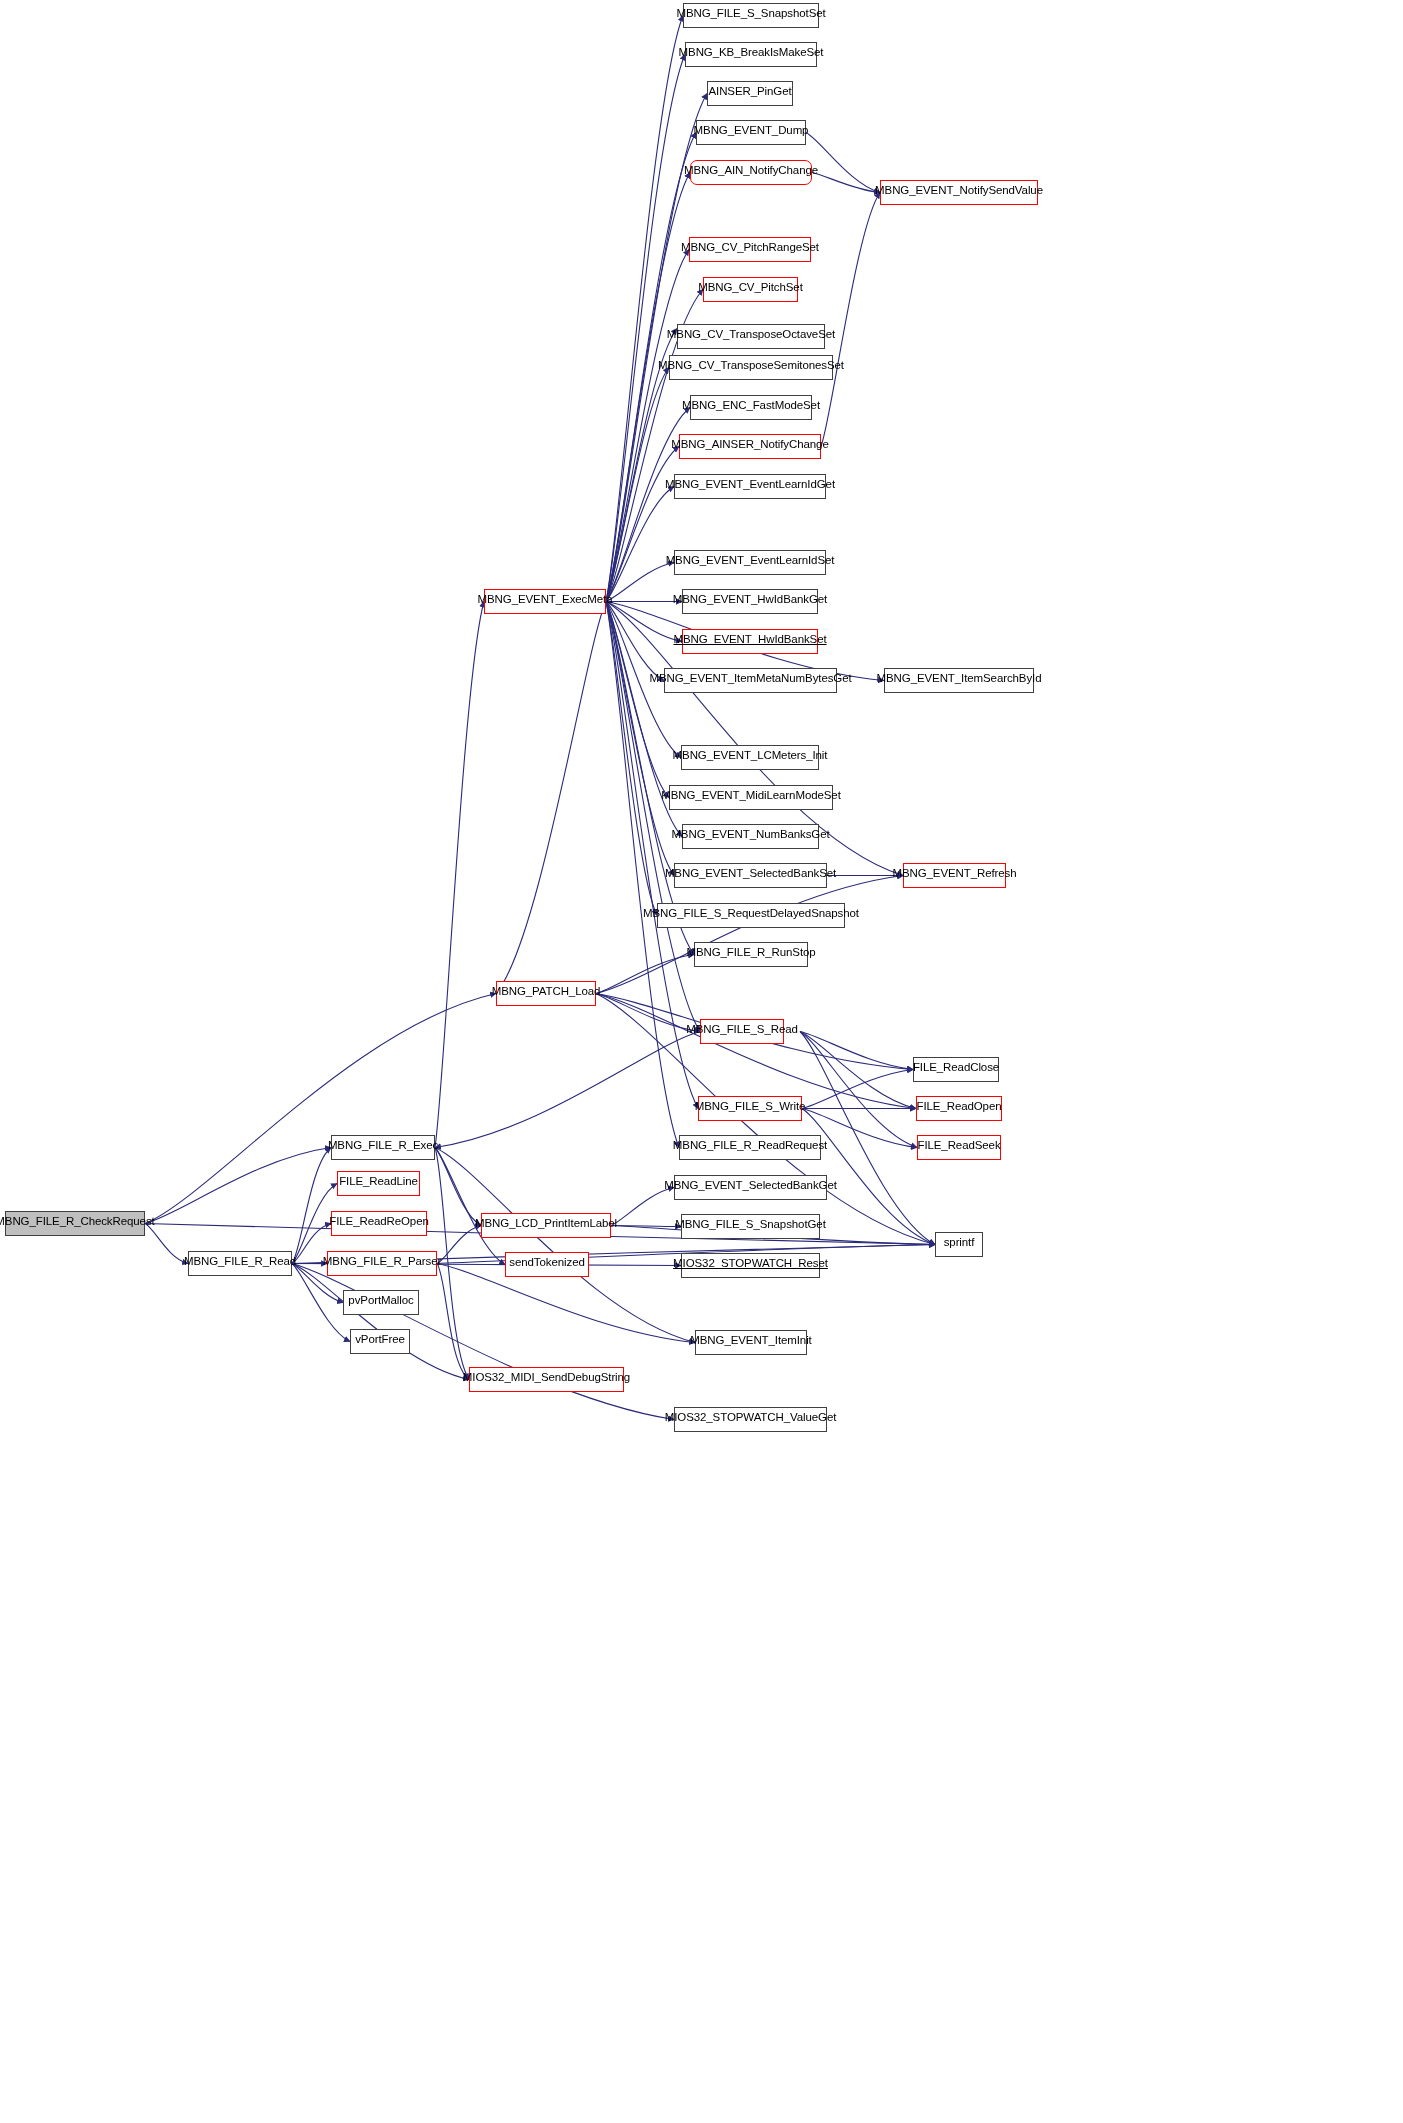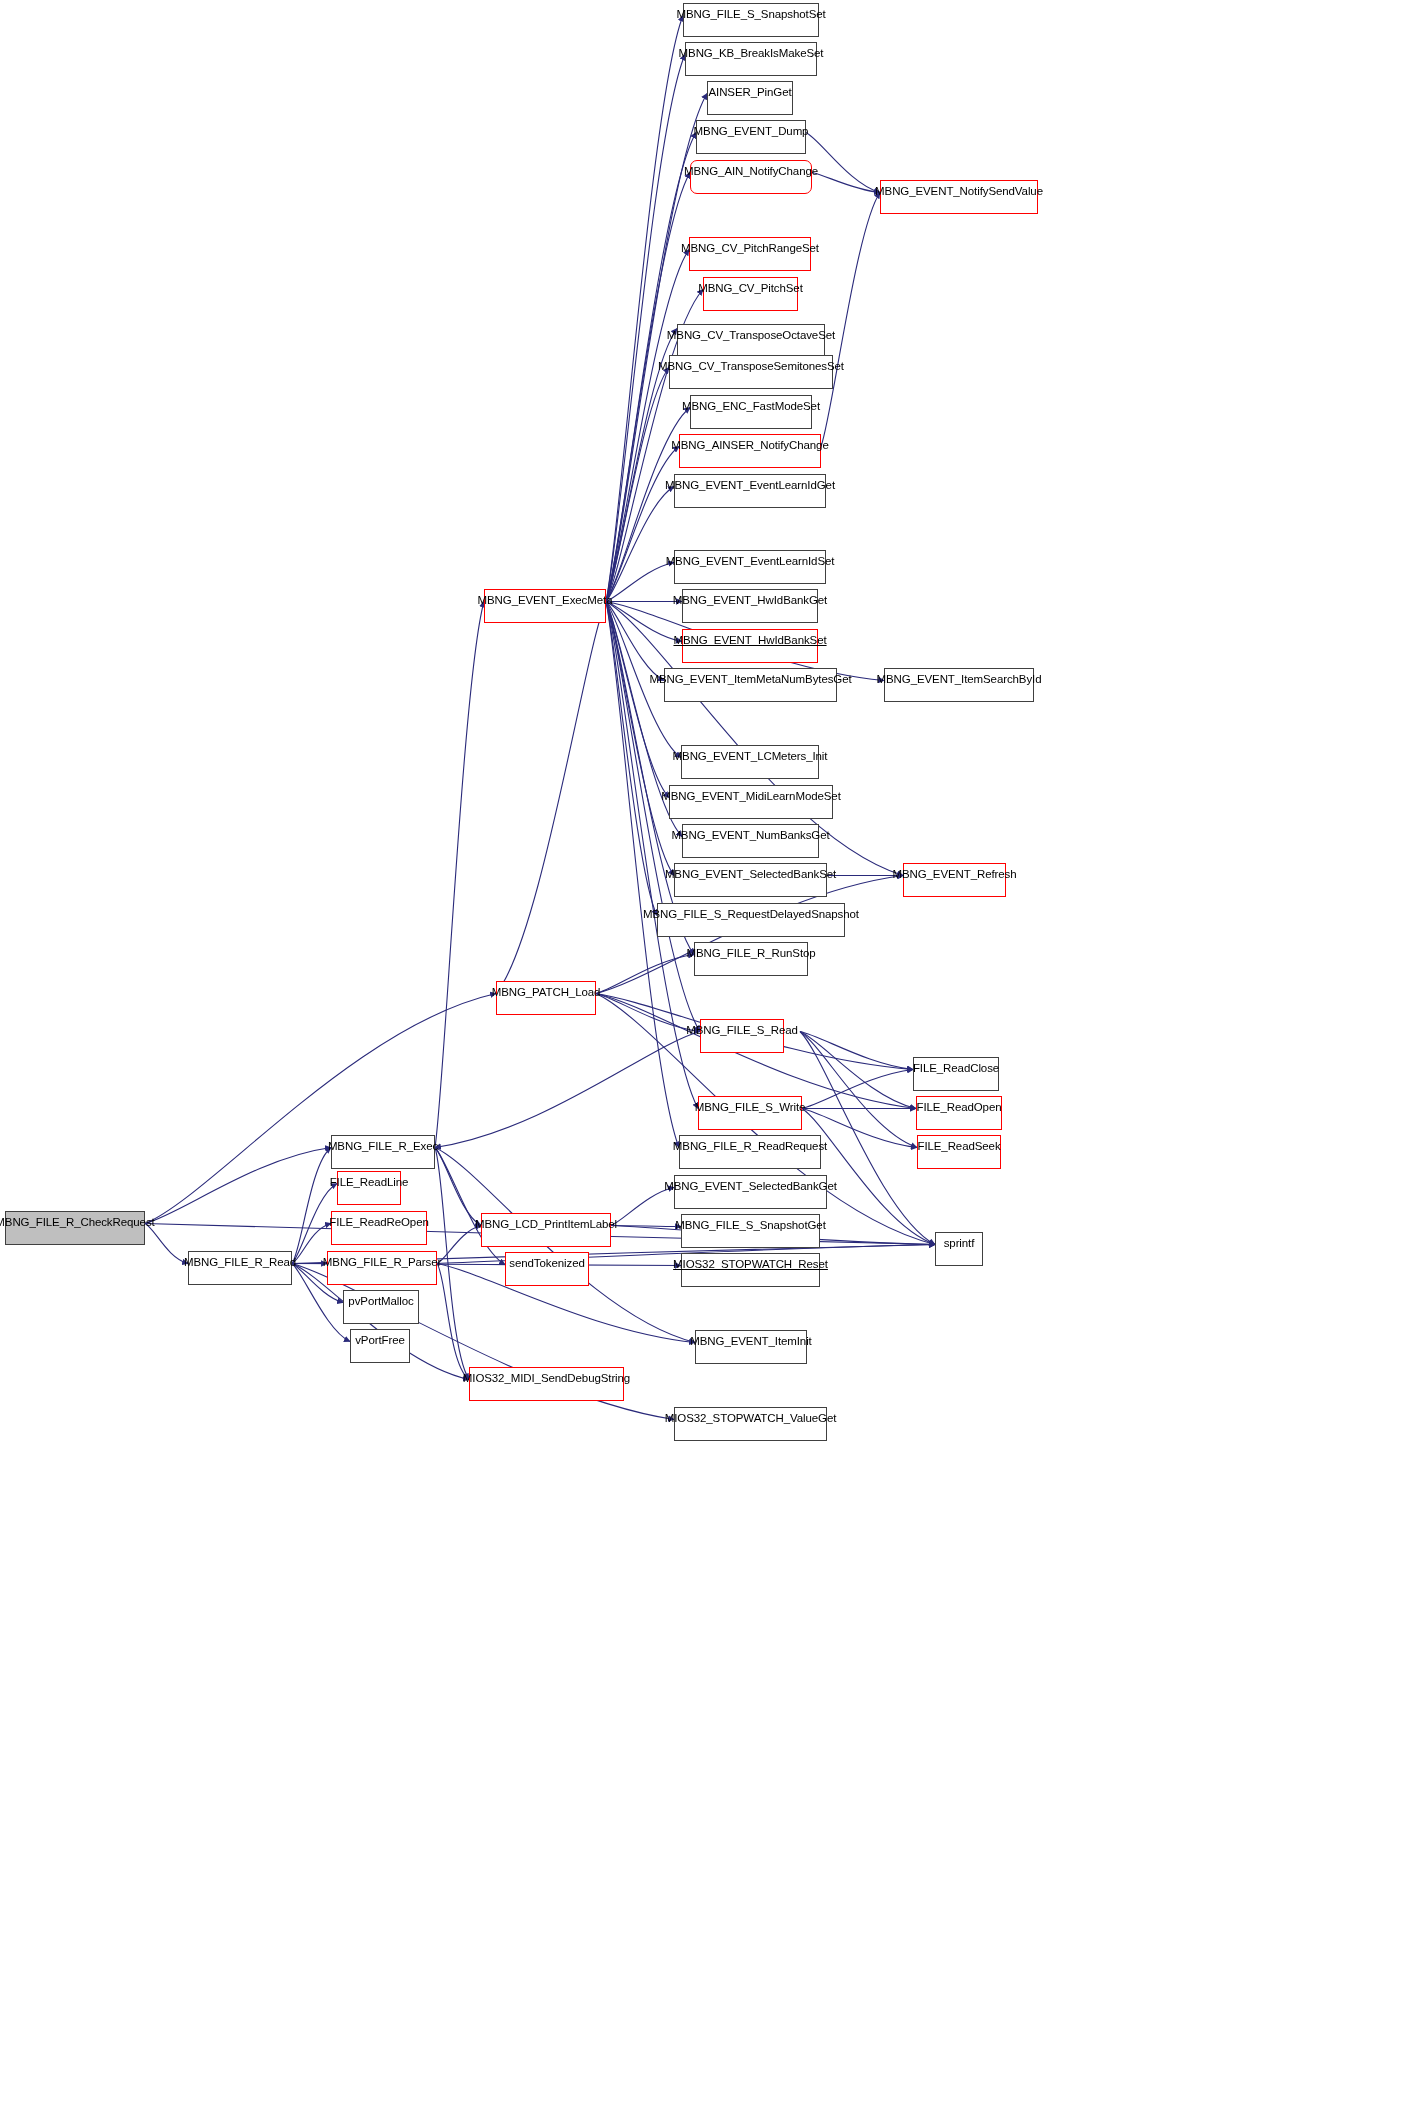--- a/index.html
+++ b/index.html
@@ -19,29 +19,29 @@
     position: absolute;
     left: 0; top: 0;
     width: 1403px;
     height: 2123px;
     pointer-events: none;
   }
   .node {
     position: absolute;
     box-sizing: border-box;
     display: flex;
-    align-items: flex-end;
+    align-items: flex-start;
     justify-content: center;
     white-space: nowrap;
     font-size: 11.5px;
     line-height: 1;
     color: #000000;
     background: #ffffff;
     border: 1px solid #404040;
-    padding: 16px 5px;
+    padding: 4px 5px;
     height: 25px;
     letter-spacing: -0.1px;
     z-index: 5;
   }
   .node.red {
     border-color: #ff0000;
   }
   .node.root {
     background: #bfbfbf;
     border-color: #404040;
@@ -136,21 +136,21 @@
   <div id="node-layer">
       <div class="node root" style="left: 5px; top: 1211px; width: 140px;">
         <span>MBNG_FILE_R_CheckRequest</span>
       </div>
       <div class="node" style="left: 188px; top: 1251px; width: 104px;">
         <span>MBNG_FILE_R_Read</span>
       </div>
       <div class="node" style="left: 331px; top: 1135px; width: 104px;">
         <span>MBNG_FILE_R_Exec</span>
       </div>
-      <div class="node red" style="left: 337px; top: 1171px; width: 64px;">
+      <div class="node red" style="left: 337px; top: 1171px; width: 83px;">
         <span>FILE_ReadLine</span>
       </div>
       <div class="node red" style="left: 331px; top: 1211px; width: 96px;">
         <span>FILE_ReadReOpen</span>
       </div>
       <div class="node red" style="left: 327px; top: 1251px; width: 110px;">
         <span>MBNG_FILE_R_Parser</span>
       </div>
       <div class="node" style="left: 343px; top: 1290px; width: 76px;">
         <span>pvPortMalloc</span>

